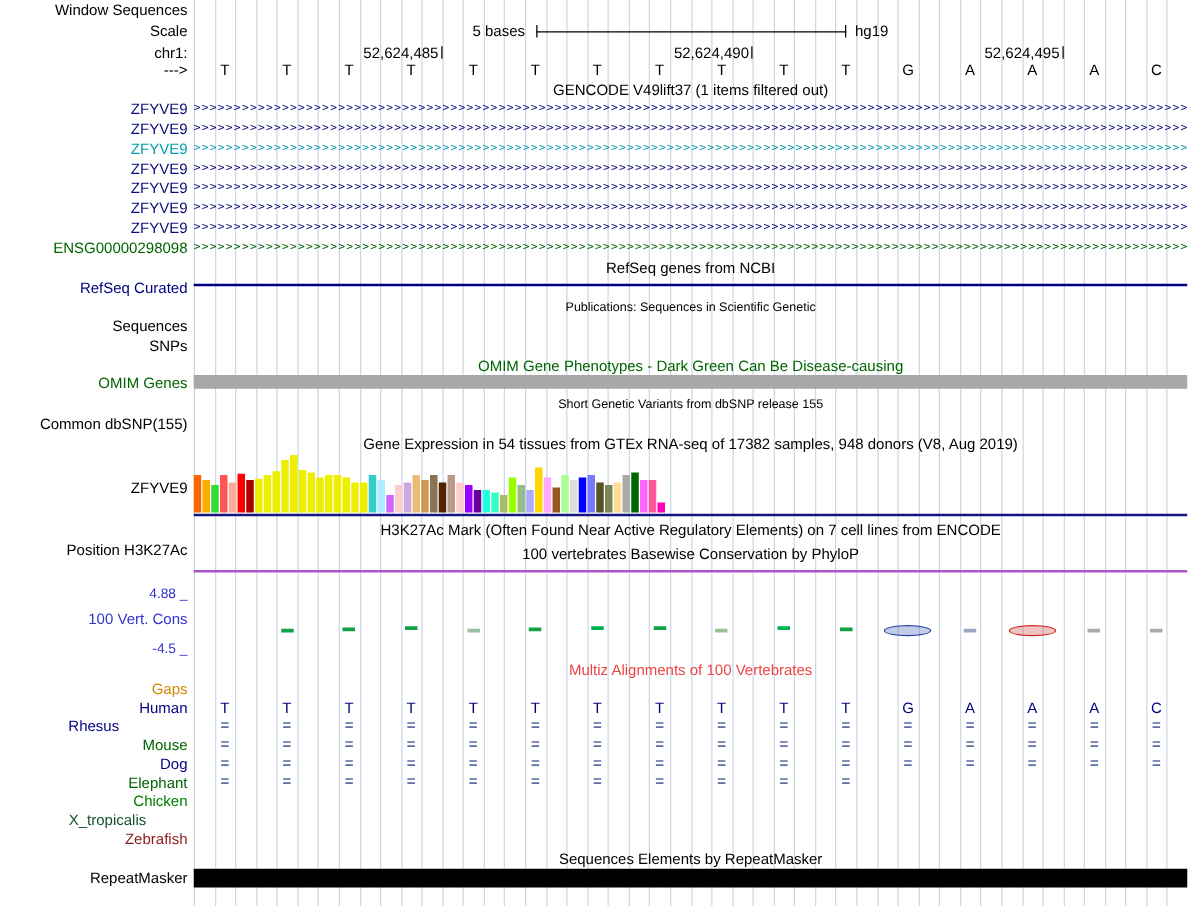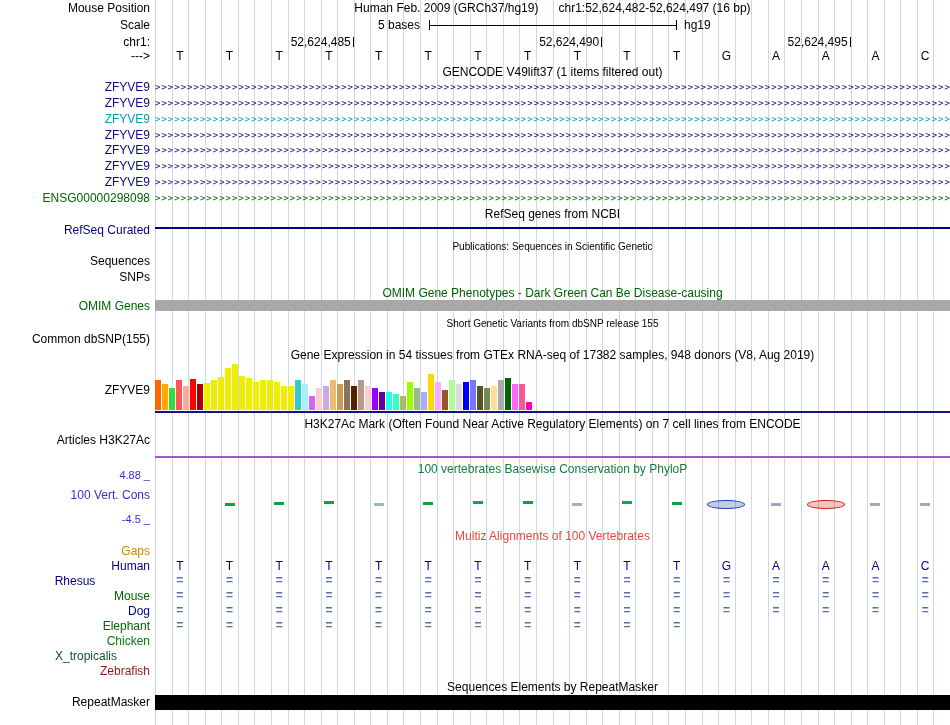--- a/index.html
+++ b/index.html
@@ -13,22 +13,21 @@
   .spacer{display:inline-block;width:20px}
   .tick-l{position:absolute;left:0;top:0;width:1px;height:10px;background:#000}
   .tick-r{position:absolute;right:0;top:0;width:1px;height:10px;background:#000}
   .bar{position:absolute;left:0;right:0;top:5px;height:1px;background:#000}
 </style>
 </head>
 <body>
 
 <div id="browser">
 
-  <div class="abs lbl" style="top:2px">Mouse Position</div>
-  <div class="abs title" style="top:2px"><span>Human Feb. 2009 (GRCh37/hg19)</span><span class="spacer"></span><span>chr1:52,624,482-52,624,497 (16 bp)</span></div>
+  <div class="abs lbl" style="top:2px">Window Sequences</div>
 
   <div class="abs lbl" style="top:19px">Scale</div>
   <div class="abs" style="left:315px;top:19px;width:105px;text-align:right">5 bases</div>
   <div class="abs" style="left:429px;top:20px;width:248px;height:10px">
     <div class="tick-l"></div>
     <div class="tick-r"></div>
     <div class="bar"></div>
   </div>
   <div class="abs" style="left:684px;top:19px">hg19</div>
 
@@ -50,24 +49,24 @@
   <div class="abs lbl" id="omim-label" style="top: 300px; color: rgb(0, 100, 0);">OMIM Genes</div>
 
   <div class="abs title f10" style="top:318px">Short Genetic Variants from dbSNP release 155</div>
   <div class="abs lbl" style="top:333px">Common dbSNP(155)</div>
 
   <div class="abs title" style="top:349px">Gene Expression in 54 tissues from GTEx RNA-seq of 17382 samples, 948 donors (V8, Aug 2019)</div>
   <div class="abs lbl" style="top:384px">ZFYVE9</div>
   <div class="abs" id="gtex-baseline" style="left: 155px; top: 411px; width: 795px; height: 2px; background: rgb(21, 21, 128);"></div>
 
   <div class="abs title" style="top:418px">H3K27Ac Mark (Often Found Near Active Regulatory Elements) on 7 cell lines from ENCODE</div>
-  <div class="abs lbl" style="top:434px">Articles H3K27Ac</div>
+  <div class="abs lbl" style="top:434px">Position H3K27Ac</div>
   <div class="abs" id="h3k27ac-line" style="left: 155px; top: 456px; width: 795px; height: 2px; background: rgb(170, 85, 204);"></div>
 
-  <div class="abs title" id="cons-title" style="top: 463px; color: #15803d;">100 vertebrates Basewise Conservation by PhyloP</div>
+  <div class="abs title" id="cons-title" style="top: 437px; color: #000000;">100 vertebrates Basewise Conservation by PhyloP</div>
   <div class="abs lbl f11" id="cons-max" style="top: 469px; color: rgb(51, 51, 204);">4.88 _</div>
   <div class="abs lbl" id="cons-label" style="top: 489px; color: rgb(51, 51, 204);">100 Vert. Cons</div>
   <div class="abs lbl f11" id="cons-min" style="top: 513px; color: rgb(51, 51, 204);">-4.5 _</div>
 
   <div class="abs title" id="multiz-title" style="top: 530px; color: #ef4444;">Multiz Alignments of 100 Vertebrates</div>
 
   <div class="abs title" style="top:681px">Sequences Elements by RepeatMasker</div>
   <div class="abs" id="repeat-bar" style="left: 155px; top: 695px; width: 795px; height: 15px; background: rgb(0, 0, 0);"></div>
   <div class="abs lbl" style="top:696px">RepeatMasker</div>
 

